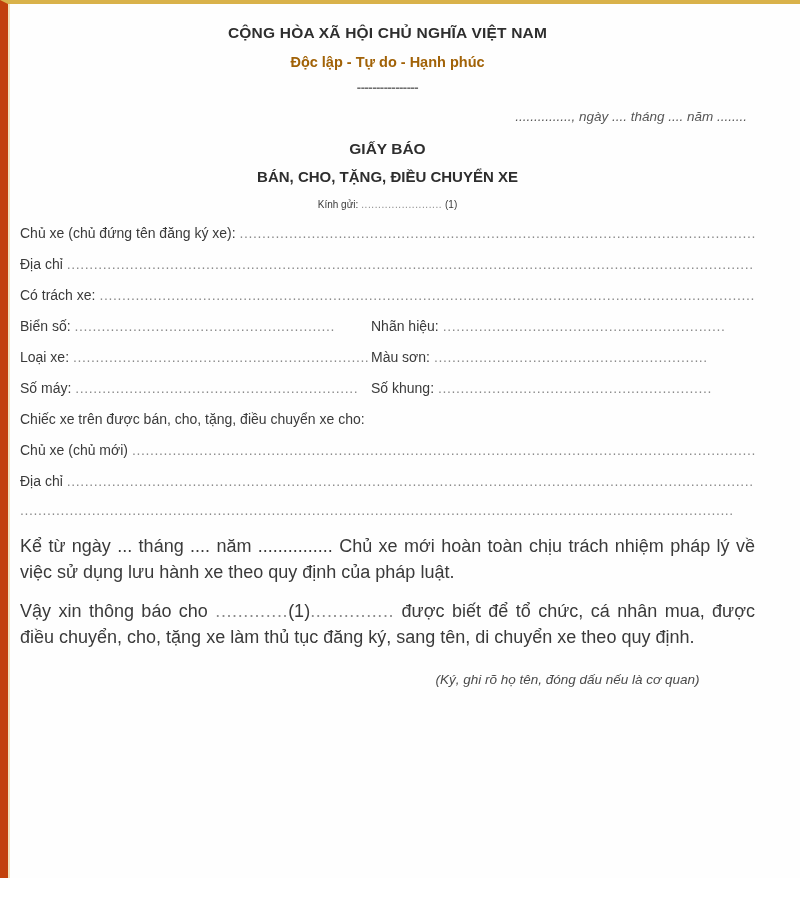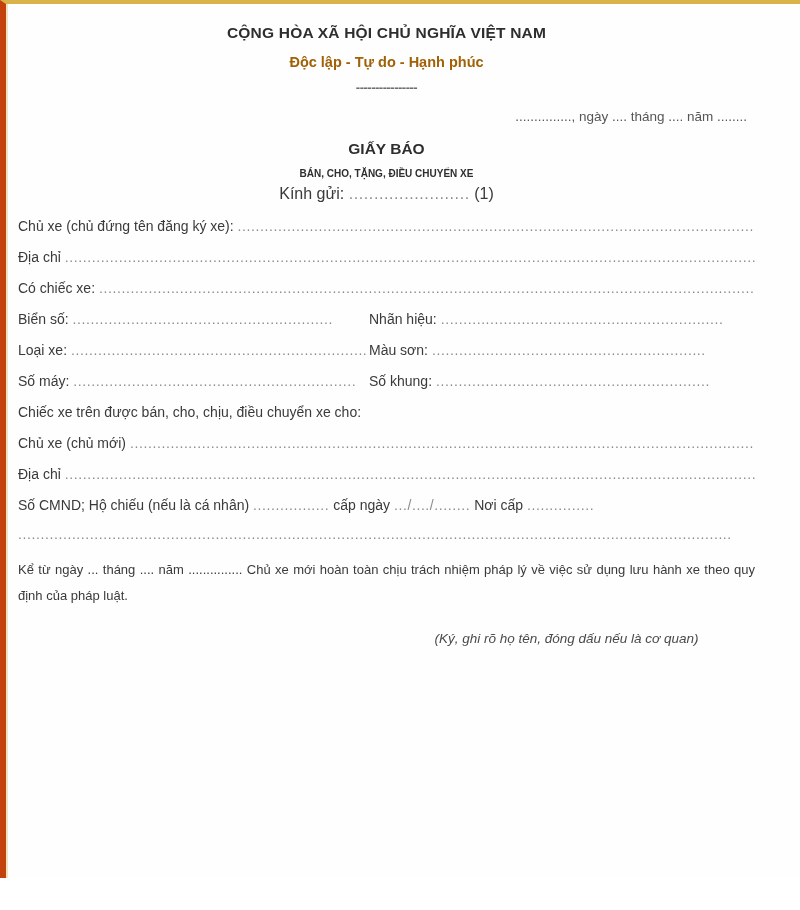--- a/index.html
+++ b/index.html
@@ -16,21 +16,21 @@
   }
 
   
   #page {
     position: relative;
     width: 800px;
     height: 878px;
     box-sizing: border-box;
     background: #fefefe;
     border-top: 4px solid #d9b24a;
-    border-left: 6px solid #c2410c;
+    border-left: 8px solid #c2410c;
   }
   #page::after {
     content: "";
     position: absolute;
     top: 0; left: 0;
     width: 2px; height: 100%;
     background: #f2e3bc;
   }
 
   #sheet {
@@ -58,45 +58,46 @@
   .hdr-rule {
     font-size: 13px;
     color: #6e6e6e;
     letter-spacing: -0.5px;
     margin-top: 10px;
     font-weight: bold;
   }
 
   .date-line {
     text-align: right;
+    font-style: italic;
     font-size: 13.5px;
     color: #565656;
     margin-top: 14px;
     padding-right: 8px;
   }
 
   .title-main {
     text-align: center;
     font-size: 15.5px;
     font-weight: bold;
     color: #2e2e2e;
     margin-top: 16px;
   }
   .title-sub {
     text-align: center;
+    font-size: 15px;
+    font-weight: bold;
+    color: #2e2e2e;
+    margin-top: 10px;
+  }
+  .recipient {
+    text-align: center;
     font-size: 10px;
-    font-weight: bold;
-    color: #2e2e2e;
-    margin-top: 10px;
-  }
-  .recipient {
-    text-align: center;
-    font-size: 16px;
-    color: #3a3a3a;
-    margin-top: 6px;
+    color: #3a3a3a;
+    margin-top: 14px;
   }
 
   
   .dots {
     color: #8b8b8b;
     letter-spacing: .6px;
     white-space: nowrap;
     overflow: hidden;
   }
   .fill {
@@ -144,21 +145,21 @@
     font-size: 14px;
     margin-top: 13px;
     color: #8b8b8b;
     letter-spacing: .6px;
     overflow: hidden;
     white-space: nowrap;
     height: 18px;
   }
 
   .para {
-    font-size: 13px;
+    font-size: 18px;
     color: #3a3a3a;
     line-height: 26px;
     text-align: justify;
     margin-top: 13px;
   }
   .para .seg { color: #8b8b8b; letter-spacing: .6px; }
 
   
   .sig {
     margin-top: 22px;
@@ -204,21 +205,21 @@
       <span class="lbl">Chủ xe (chủ đứng tên đăng ký xe):</span>
       <span class="fill">...............................................................................................................................................</span>
     </div>
 
     <div class="frow">
       <span class="lbl">Địa chỉ</span>
       <span class="fill">...............................................................................................................................................................</span>
     </div>
 
     <div class="frow">
-      <span class="lbl">Có chiếc xe:</span>
+      <span class="lbl">Có trách xe:</span>
       <span class="fill">.....................................................................................................................................................</span>
     </div>
 
     <div class="frow-2col">
       <span class="col-a">
         <span class="lbl">Biển số:</span>
         <span class="fill">..........................................................</span>
       </span>
       <span class="col-b">
         <span class="lbl">Nhãn hiệu:</span>
@@ -241,44 +242,41 @@
       <span class="col-a">
         <span class="lbl">Số máy:</span>
         <span class="fill">...............................................................</span>
       </span>
       <span class="col-b">
         <span class="lbl">Số khung:</span>
         <span class="fill">.............................................................</span>
       </span>
     </div>
 
-    <div class="plain-line">Chiếc xe trên được bán, cho, chịu, điều chuyển xe cho:</div>
+    <div class="plain-line">Chiếc xe trên được bán, cho, tặng, điều chuyển xe cho:</div>
 
     <div class="frow">
       <span class="lbl">Chủ xe (chủ mới)</span>
       <span class="fill">...........................................................................................................................................................</span>
     </div>
 
     <div class="frow">
       <span class="lbl">Địa chỉ</span>
       <span class="fill">...............................................................................................................................................................</span>
     </div>
 
-    <div class="inline-row">
-      <span>Số CMND; Hộ chiếu (nếu là cá nhân)</span>
-      <span class="seg">.................</span>
-      <span>cấp ngày</span>
-      <span class="seg">.../..../........</span>
-      <span>Nơi cấp</span>
-      <span class="seg">...............</span>
-    </div>
 
     <div class="full-dots">...............................................................................................................................................................</div>
 
     <div class="para">Kể từ ngày ... tháng .... năm ............... Chủ xe mới hoàn toàn chịu trách nhiệm pháp lý về việc sử dụng lưu hành xe theo quy định của pháp luật.</div>
 
+    <div class="para">
+      <span>Vậy xin thông báo cho</span>
+      <span class="seg">.............</span><span>(1)</span><span class="seg">...............</span>
+      <span>được biết để tổ chức, cá nhân mua, được điều chuyển, cho, tặng xe làm thủ tục đăng ký, sang tên, di chuyển xe theo quy định.</span>
+    </div>
 
     <div class="sig">
       <div class="sig-note">(Ký, ghi rõ họ tên, đóng dấu nếu là cơ quan)</div>
     </div>
 
   </div>
 </div>
 
 </body></html>

